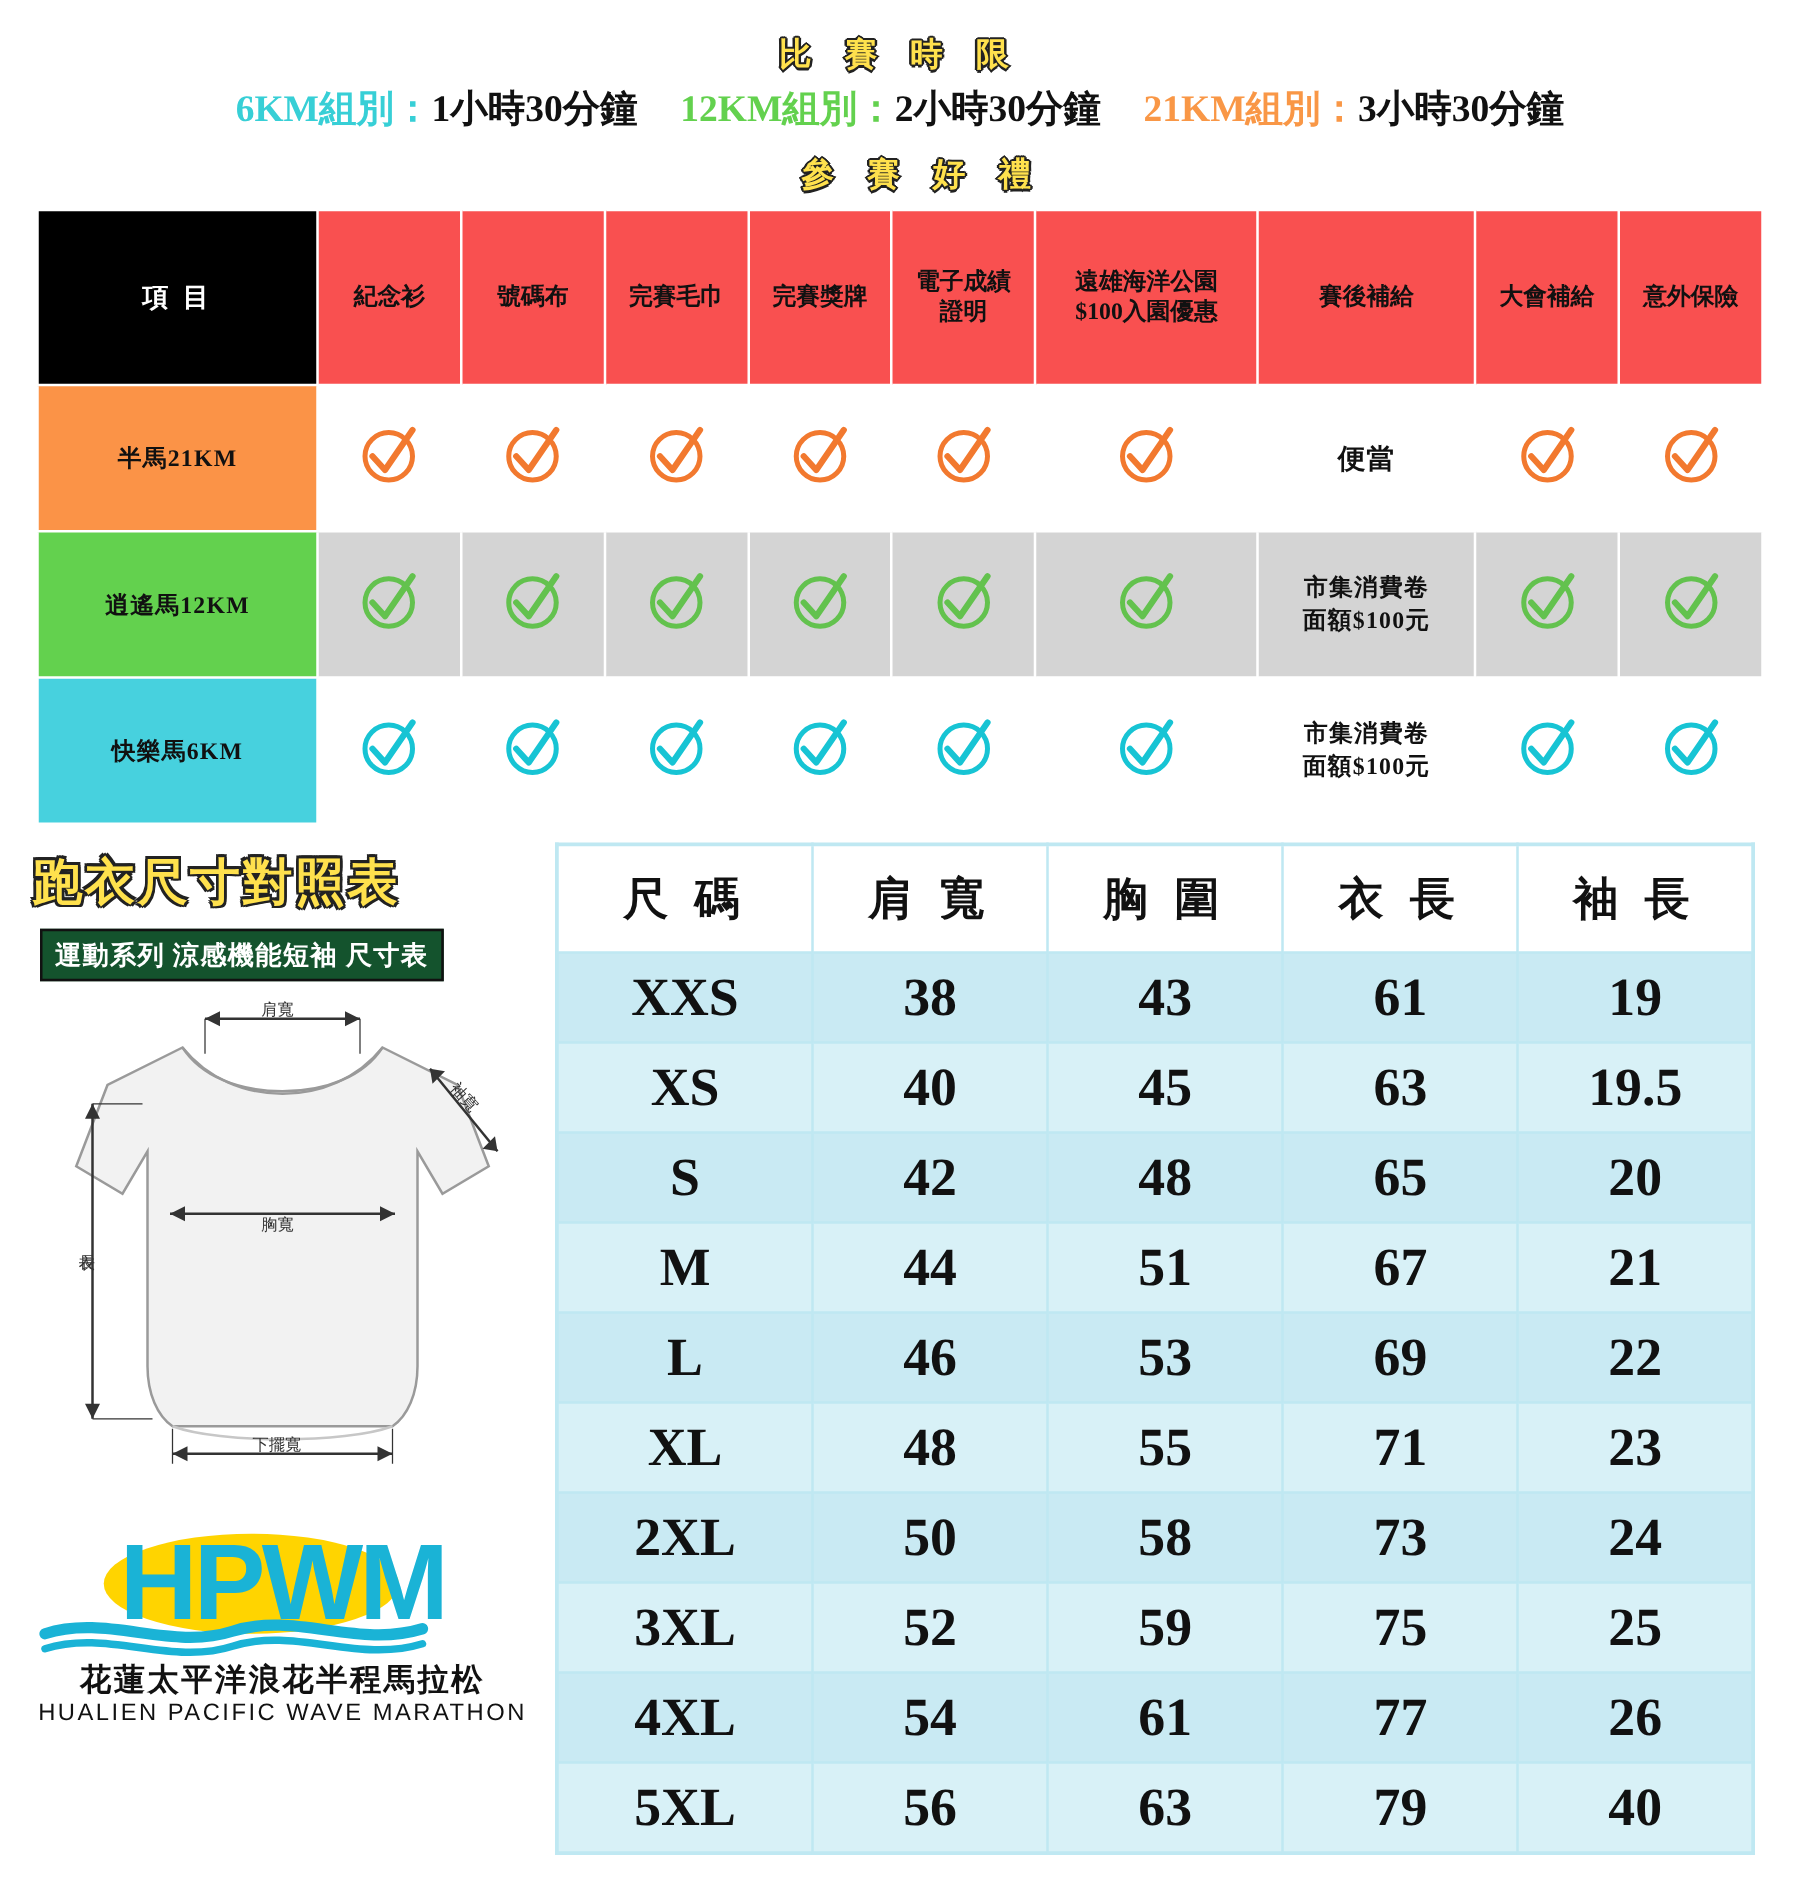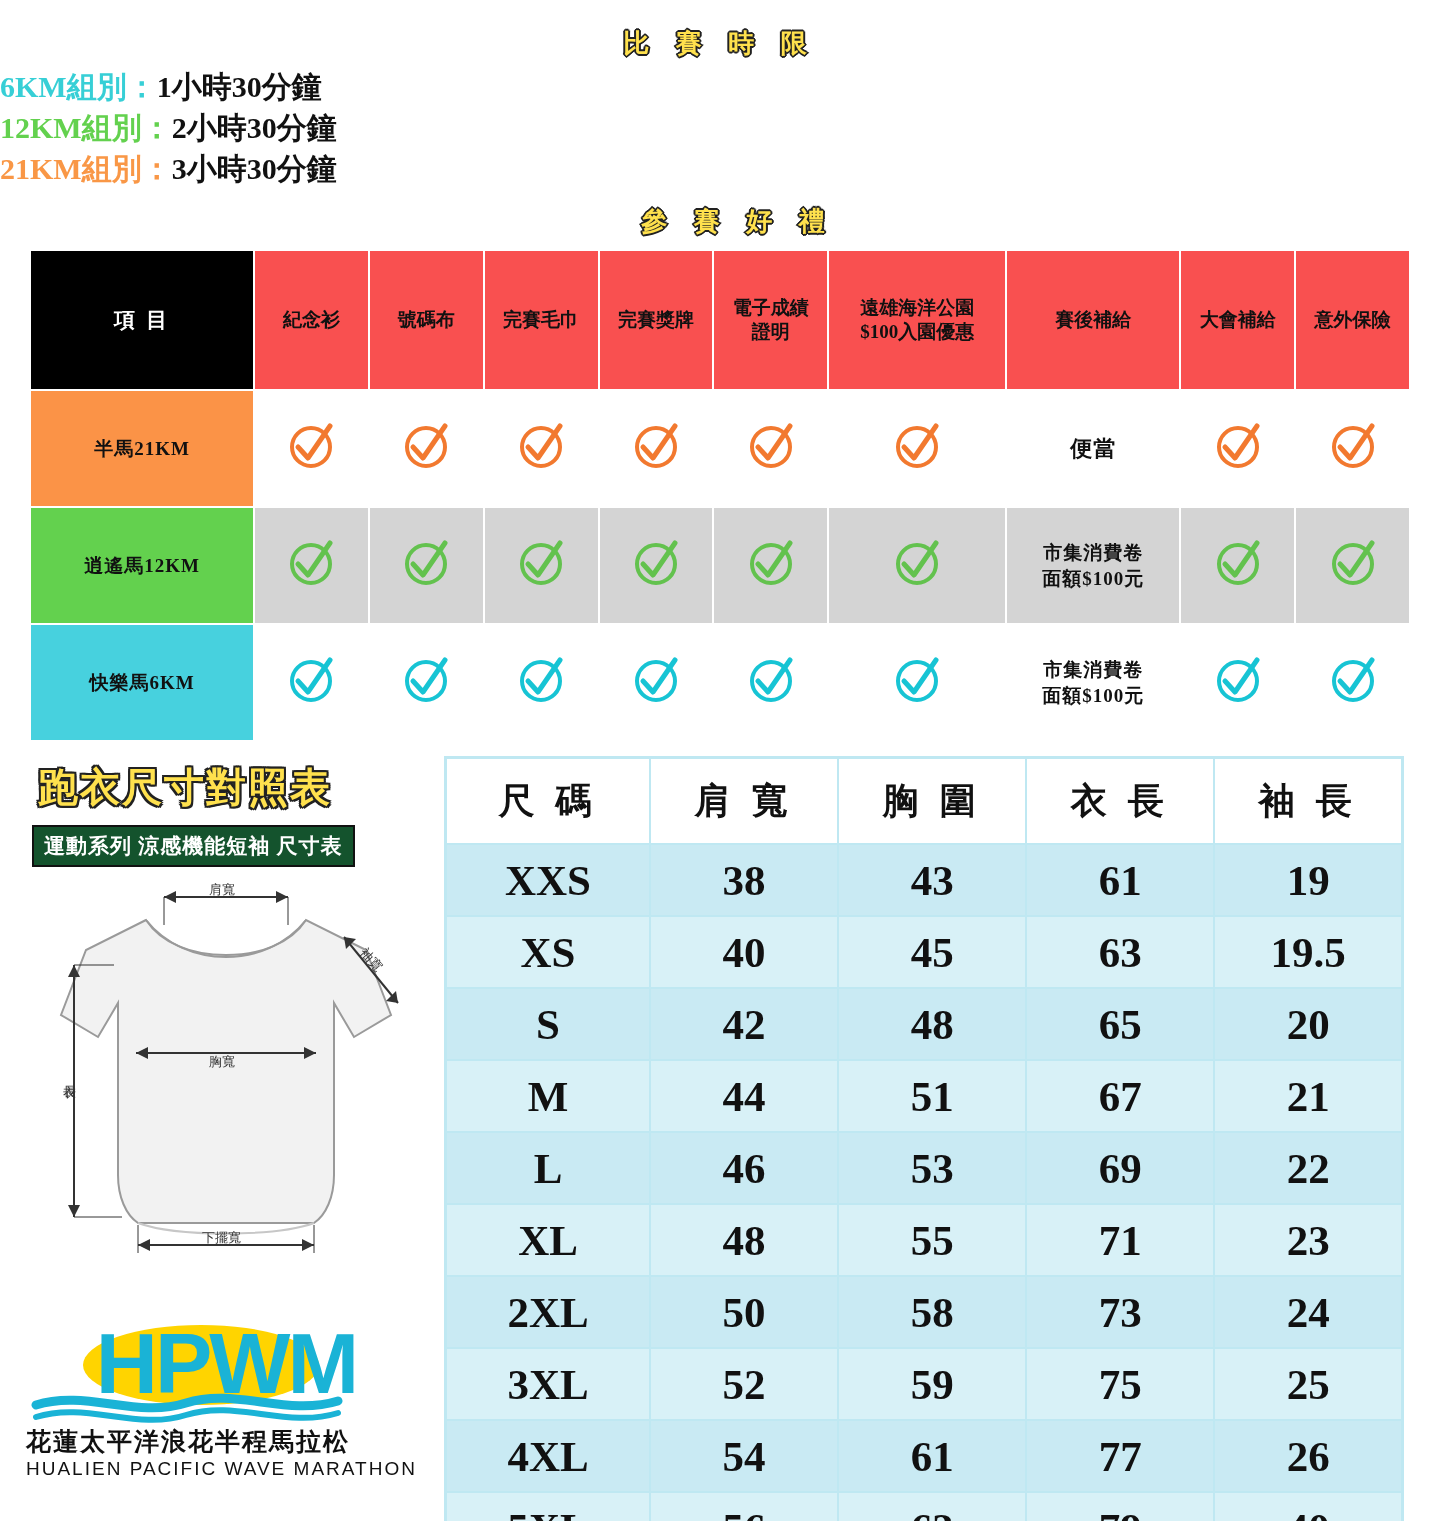--- a/index.html
+++ b/index.html
@@ -31,25 +31,25 @@
   }
   .title-yellow { color: #ffe14d; }
 
   #title-time-limit { margin: 26px 0 6px 0; }
   #title-gifts { margin: 14px 0 10px 0; padding-left: 36px; }
 
   
   .timelimit-row {
     display: flex;
     justify-content: center;
-    align-items: flex-start;
+    align-items: center;
+    gap: 34px;
     font-weight: bold;
     font-size: 30px;
     margin-bottom: 6px;
-    flex-direction: column;
   }
   .tl-item { white-space: nowrap; }
   .tl-group { font-weight: bold; }
   .tl-6 { color: #37cfd6; }
   .tl-12 { color: #63d14e; }
   .tl-21 { color: #f99746; }
   .tl-val { color: #111111; }
 
   
   #gifts-table {
@@ -119,21 +119,21 @@
     flex: 0 0 412px;
   }
   #shirt-title {
     font-size: 40px;
     font-weight: bold;
     letter-spacing: 2px;
     color: #ffe14d;
     text-shadow:
        2px 0 0 #222, -2px 0 0 #222, 0 2px 0 #222, 0 -2px 0 #222,
        2px 2px 0 #222, -2px -2px 0 #222, 2px -2px 0 #222, -2px 2px 0 #222;
-    margin: 4px 0 10px 12px;
+    margin: 4px 0 10px 0;
   }
   #shirt-figure {
     position: relative;
     width: 400px;
     height: 470px;
     background: #ffffff;
   }
   #shirt-figure .caption-bar {
     position: absolute;
     top: 0; left: 6px;
@@ -147,22 +147,23 @@
   }
   .dim-label {
     position: absolute;
     font-size: 13px;
     color: #333;
     font-family: "Liberation Sans", sans-serif;
   }
 
   
   #logo-block {
-    margin-top: 24px;
+    margin-top: 8px;
     width: 400px;
+    text-align: center;
   }
   #logo-cn {
     font-size: 25px;
     font-weight: bold;
     letter-spacing: 2px;
     color: #111;
     margin-top: 2px;
   }
   #logo-en {
     font-family: "Liberation Sans", sans-serif;

